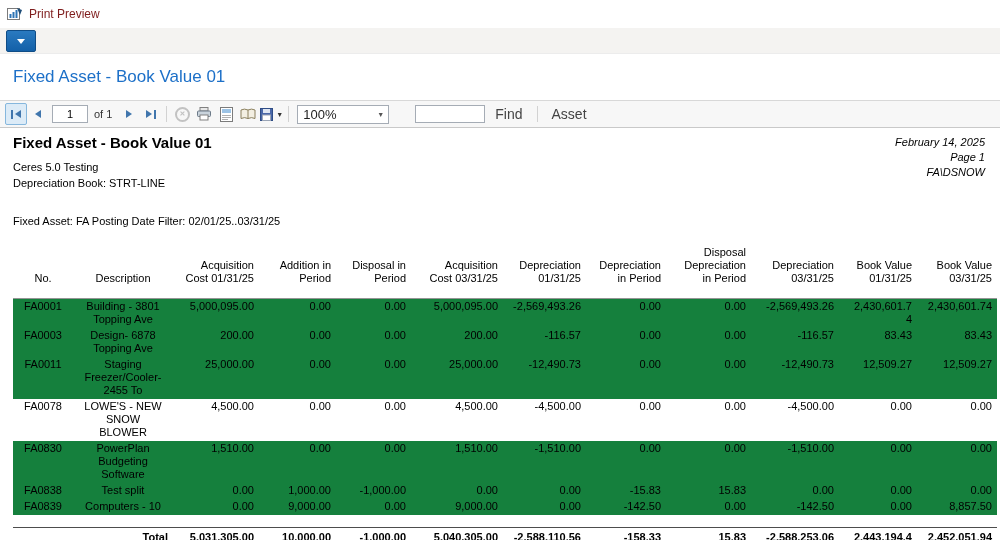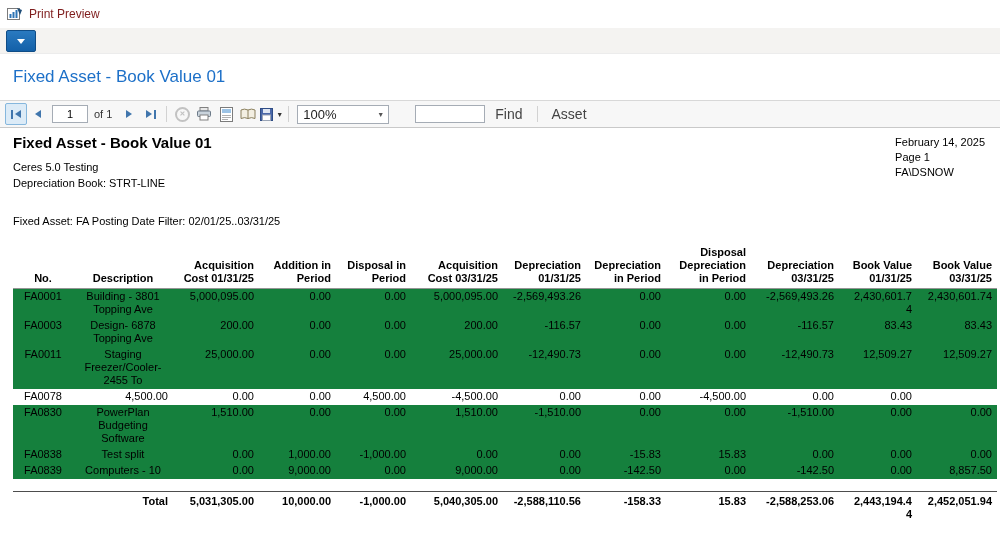--- a/index.html
+++ b/index.html
@@ -37,30 +37,30 @@
   .findinput{width:70px;height:18px;border:1px solid #a5acb5;margin-left:26px;font-size:11px;padding:0 3px;
     font-family:"Liberation Sans",sans-serif;}
   .linkbtn{margin:0 10px;color:#444;background:none;border:none;font-size:14px;cursor:pointer;
     font-family:"Liberation Sans",sans-serif;}
   .caret-d{font-size:7px;color:#333;margin-left:1px;}
   
   .report{padding:7px 15px 0 13px;font-size:11px;color:#000;}
   .rep-head{display:flex;justify-content:space-between;}
   .rep-title{font-size:15px;font-weight:bold;margin-bottom:8px;}
   .rep-left div{line-height:16px;}
-  .rep-right{text-align:left;line-height:15px;}
+  .rep-right{text-align:right;line-height:15px;font-style:italic;}
   .rep-filter{margin-top:24px;}
   
   .table{margin-top:18px;width:984px;}
   .trow{display:grid;grid-template-columns:64px 96px 86px 77px 75px 92px 83px 80px 85px 88px 78px 80px;}
   .cell{white-space:pre-line;line-height:13px;padding:1px 0 2px 0;}
   .cell.left{text-align:center;padding-right:4px;}
   .cell.num{text-align:right;padding-right:5px;}
   .thead{border-bottom:1px solid #949494;}
-  .thead .cell{font-weight:bold;align-self:end;padding-bottom:3px;}
+  .thead .cell{font-weight:normal;align-self:end;padding-bottom:13px;}
   .trow.shaded{background:#15803d;}
   .total-row{margin-top:12px;border-top:1px solid #4d4d4d;font-weight:bold;padding-top:2px;}
 </style>
 </head>
 <body>
 
 <div class="window">
 
   <div class="titlebar">
     <span style="display:flex;">
@@ -239,20 +239,23 @@
             <div class="cell num">25,000.00</div>
             <div class="cell num">-12,490.73</div>
             <div class="cell num">0.00</div>
             <div class="cell num">0.00</div>
             <div class="cell num">-12,490.73</div>
             <div class="cell num">12,509.27</div>
             <div class="cell num">12,509.27</div>
           </div>
           <div class="trow">
             <div class="cell left">FA0078</div>
+            <div class="cell left">LOWE'S - NEW
+SNOW
+BLOWER</div>
             <div class="cell num">4,500.00</div>
             <div class="cell num">0.00</div>
             <div class="cell num">0.00</div>
             <div class="cell num">4,500.00</div>
             <div class="cell num">-4,500.00</div>
             <div class="cell num">0.00</div>
             <div class="cell num">0.00</div>
             <div class="cell num">-4,500.00</div>
             <div class="cell num">0.00</div>
             <div class="cell num">0.00</div>

